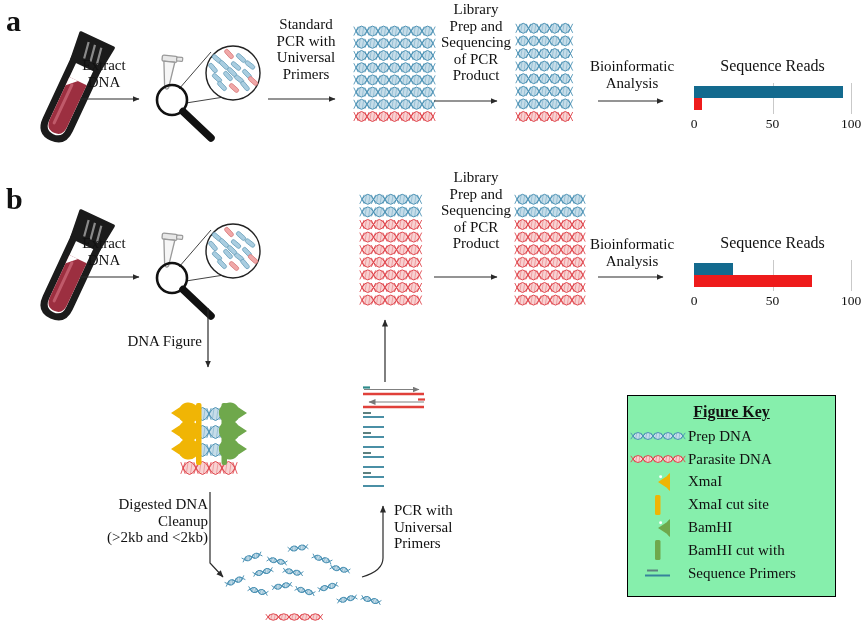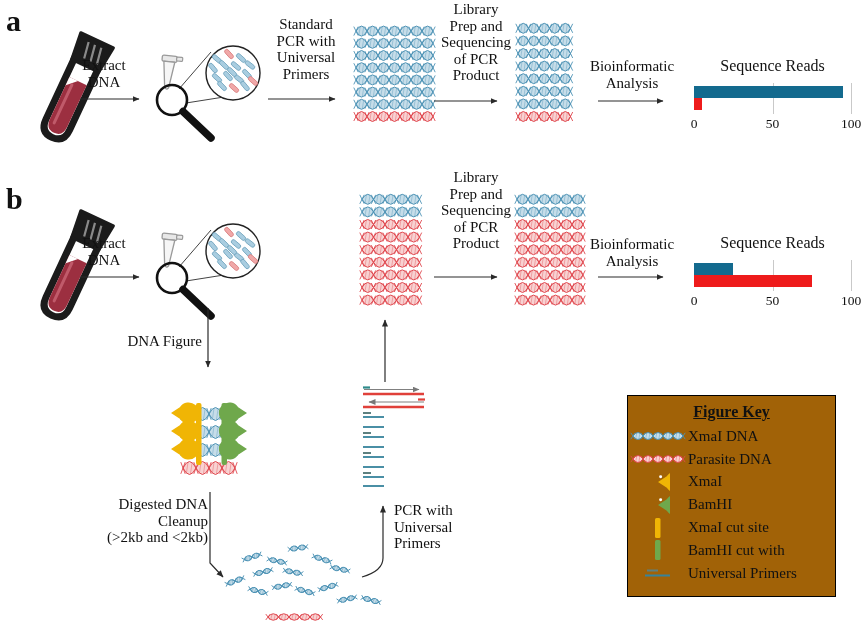--- a/index.html
+++ b/index.html
@@ -13,21 +13,21 @@
   .chart{position:absolute;width:157px;}
   .chart-title{text-align:center;font-size:16px;height:21px;margin-bottom:7px;white-space:nowrap;}
   .plot{position:relative;height:27px;}
   .gridline{position:absolute;top:-2px;height:31px;width:1px;background:#c9c9c9;}
   .bar{position:absolute;left:0;}
   .bar-0{top:1px;height:12px;}
   .bar-1{top:13px;height:12px;}
   .xaxis{position:relative;height:16px;margin-top:4px;font-size:13.5px;}
   .xaxis span{position:absolute;transform:translateX(-50%);}
   .key-box{position:absolute;left:627px;top:395px;width:209px;height:202px;border:1.6px solid #000;
-           background:#a16207;box-sizing:border-box;padding-top:7px;}
+           background:#86efac;box-sizing:border-box;padding-top:7px;}
   .key-title{text-align:center;font-weight:700;text-decoration:underline;font-size:16px;margin-bottom:4px;}
   .key-row{display:flex;align-items:center;height:22.8px;}
   .key-icon{flex:0 0 60px;display:flex;justify-content:center;align-items:center;}
   .key-label{font-size:15px;}
 </style>
 </head>
 <body>
 
 <div id="canvas">
 
@@ -1246,21 +1246,21 @@
               <path d="M46.8,5.0600000000000005 L45.6,10.94 M50,5.0600000000000005 L48.8,10.94" stroke="#4e93b5" stroke-width="0.7" opacity="0.55" fill="none"></path>
               <path d="M0.7999999999999998,4.85 L5.2,11.15 M5.2,4.85 L0.7999999999999998,11.15" stroke="#4e93b5" stroke-width="0.9" fill="none"></path>
               <path d="M10.8,4.85 L15.2,11.15 M15.2,4.85 L10.8,11.15" stroke="#4e93b5" stroke-width="0.9" fill="none"></path>
               <path d="M20.8,4.85 L25.2,11.15 M25.2,4.85 L20.8,11.15" stroke="#4e93b5" stroke-width="0.9" fill="none"></path>
               <path d="M30.8,4.85 L35.2,11.15 M35.2,4.85 L30.8,11.15" stroke="#4e93b5" stroke-width="0.9" fill="none"></path>
               <path d="M40.8,4.85 L45.2,11.15 M45.2,4.85 L40.8,11.15" stroke="#4e93b5" stroke-width="0.9" fill="none"></path>
               <path d="M50.8,4.85 L55.2,11.15 M55.2,4.85 L50.8,11.15" stroke="#4e93b5" stroke-width="0.9" fill="none"></path>
             </g>
           </svg>
         </span>
-      <span class="key-label">XmaI DNA</span>
+      <span class="key-label">Prep DNA</span>
     </div>
     <div class="key-row">
       <span class="key-icon">
           <svg width="56" height="16">
             <g>
               <path d="M3,8 Q8,1 13,8 Q8,15 3,8 Z" fill="#f8d2d2" stroke="#e0484f" stroke-width="1"></path>
               <path d="M6.8,5.0600000000000005 L5.6,10.94 M10,5.0600000000000005 L8.8,10.94" stroke="#e0484f" stroke-width="0.7" opacity="0.55" fill="none"></path>
               <path d="M13,8 Q18,1 23,8 Q18,15 13,8 Z" fill="#f8d2d2" stroke="#e0484f" stroke-width="1"></path>
               <path d="M16.8,5.0600000000000005 L15.6,10.94 M20,5.0600000000000005 L18.8,10.94" stroke="#e0484f" stroke-width="0.7" opacity="0.55" fill="none"></path>
               <path d="M23,8 Q28,1 33,8 Q28,15 23,8 Z" fill="#f8d2d2" stroke="#e0484f" stroke-width="1"></path>
@@ -1286,49 +1286,49 @@
             <g>
               <path d="M12,12 L20.8,6.3 A10.5,10.5 0 1 1 20.8,17.7 Z" fill="#f0b505"></path>
               <circle cx="14.625" cy="6.75" r="1.4700000000000002" fill="#fff"></circle>
             </g>
           </svg>
         </span>
       <span class="key-label">XmaI</span>
     </div>
     <div class="key-row">
       <span class="key-icon">
+          <svg width="12" height="22">
+            <rect x="3" y="1" width="5.5" height="20" rx="1.5" fill="#f0b505"></rect>
+          </svg>
+        </span>
+      <span class="key-label">XmaI cut site</span>
+    </div>
+    <div class="key-row">
+      <span class="key-icon">
           <svg width="24" height="24">
             <g>
               <path d="M12,12 L20.8,6.3 A10.5,10.5 0 1 1 20.8,17.7 Z" fill="#6fa84c"></path>
               <circle cx="14.625" cy="6.75" r="1.4700000000000002" fill="#fff"></circle>
             </g>
           </svg>
         </span>
       <span class="key-label">BamHI</span>
-    </div>
-    <div class="key-row">
-      <span class="key-icon">
-          <svg width="12" height="22">
-            <rect x="3" y="1" width="5.5" height="20" rx="1.5" fill="#f0b505"></rect>
-          </svg>
-        </span>
-      <span class="key-label">XmaI cut site</span>
     </div>
     <div class="key-row">
       <span class="key-icon">
           <svg width="12" height="22">
             <rect x="3" y="1" width="5.5" height="20" rx="1.5" fill="#6fa84c"></rect>
           </svg>
         </span>
       <span class="key-label">BamHI cut with</span>
     </div>
     <div class="key-row">
       <span class="key-icon">
           <svg width="30" height="12">
             <path d="M4,3.5 L15,3.5" stroke="#5d8080" stroke-width="2"></path>
             <path d="M2,8.5 L27,8.5" stroke="#36839b" stroke-width="2"></path>
           </svg>
         </span>
-      <span class="key-label">Universal Primers</span>
+      <span class="key-label">Sequence Primers</span>
     </div>
   </div>
 
 </div>
 
 </body></html>

